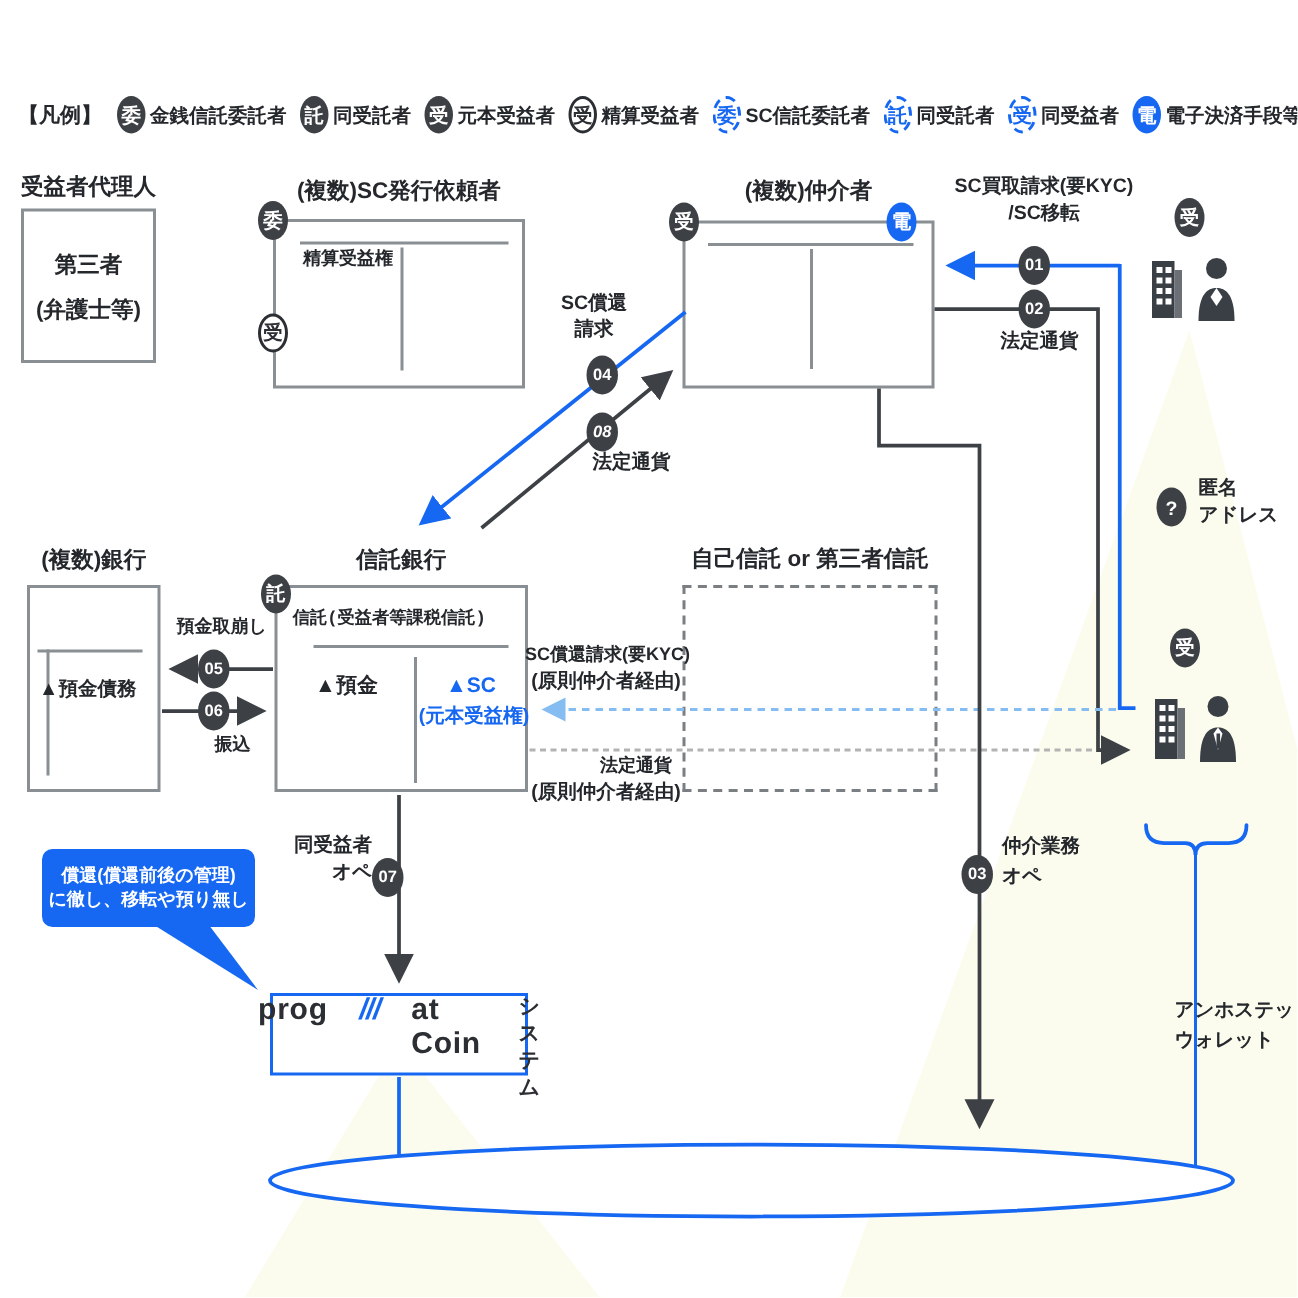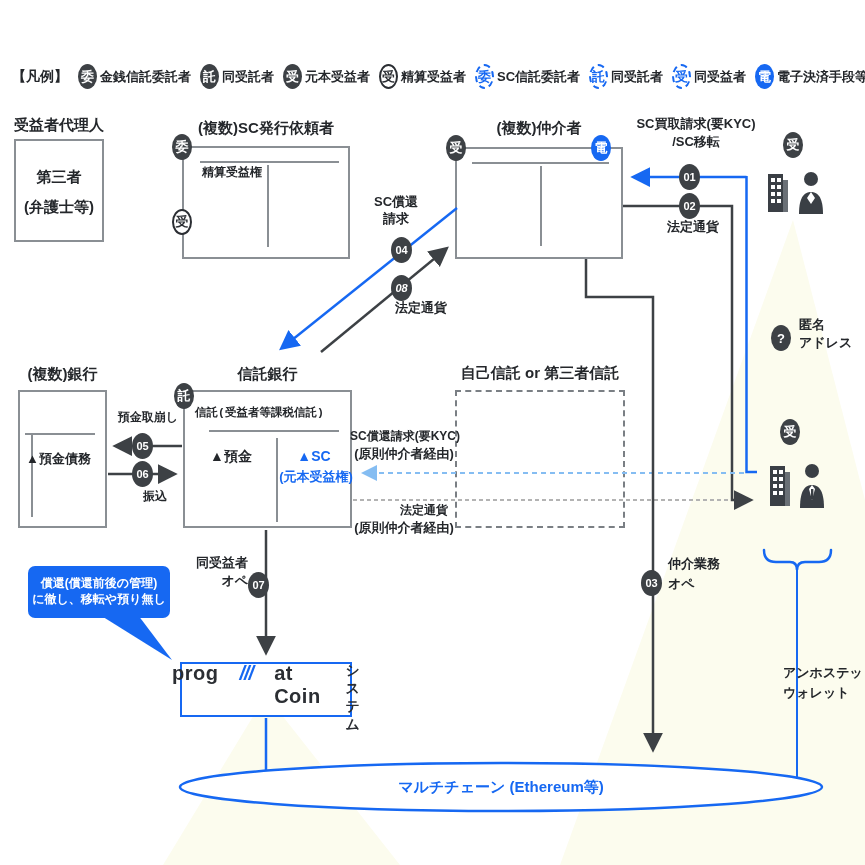--- a/index.html
+++ b/index.html
@@ -216,21 +216,20 @@
   </div>
 
   <div class="box bluebox" style="left:180px;top:662px;width:172px;height:55px;"></div>
   <div id="progmat">
     <span class="logo-main">prog</span>
       <span class="logo-sl">///</span>
       <span class="logo-main">at Coin</span>
     <span class="logo-suffix">システム</span>
   </div>
 
-  <div class="lbl c blue" style="left:301px;top:778px;width:400px;font-size:15px;font-weight:700;">マルチチェーン (Ethereum等)</div>
 
   <svg id="line-svg" width="865" height="865">
     <defs>
       <marker id="arr-dark" markerWidth="9" markerHeight="9" refX="6.5" refY="4" orient="auto">
         <path d="M0,0 L8,4 L0,8 Z" fill="#3d4145"></path>
       </marker>
       <marker id="arr-blue" markerWidth="9" markerHeight="9" refX="6.5" refY="4" orient="auto">
         <path d="M0,0 L8,4 L0,8 Z" fill="#1668f2"></path>
       </marker>
       <marker id="arr-lblue" markerWidth="9" markerHeight="9" refX="6.5" refY="4" orient="auto">

